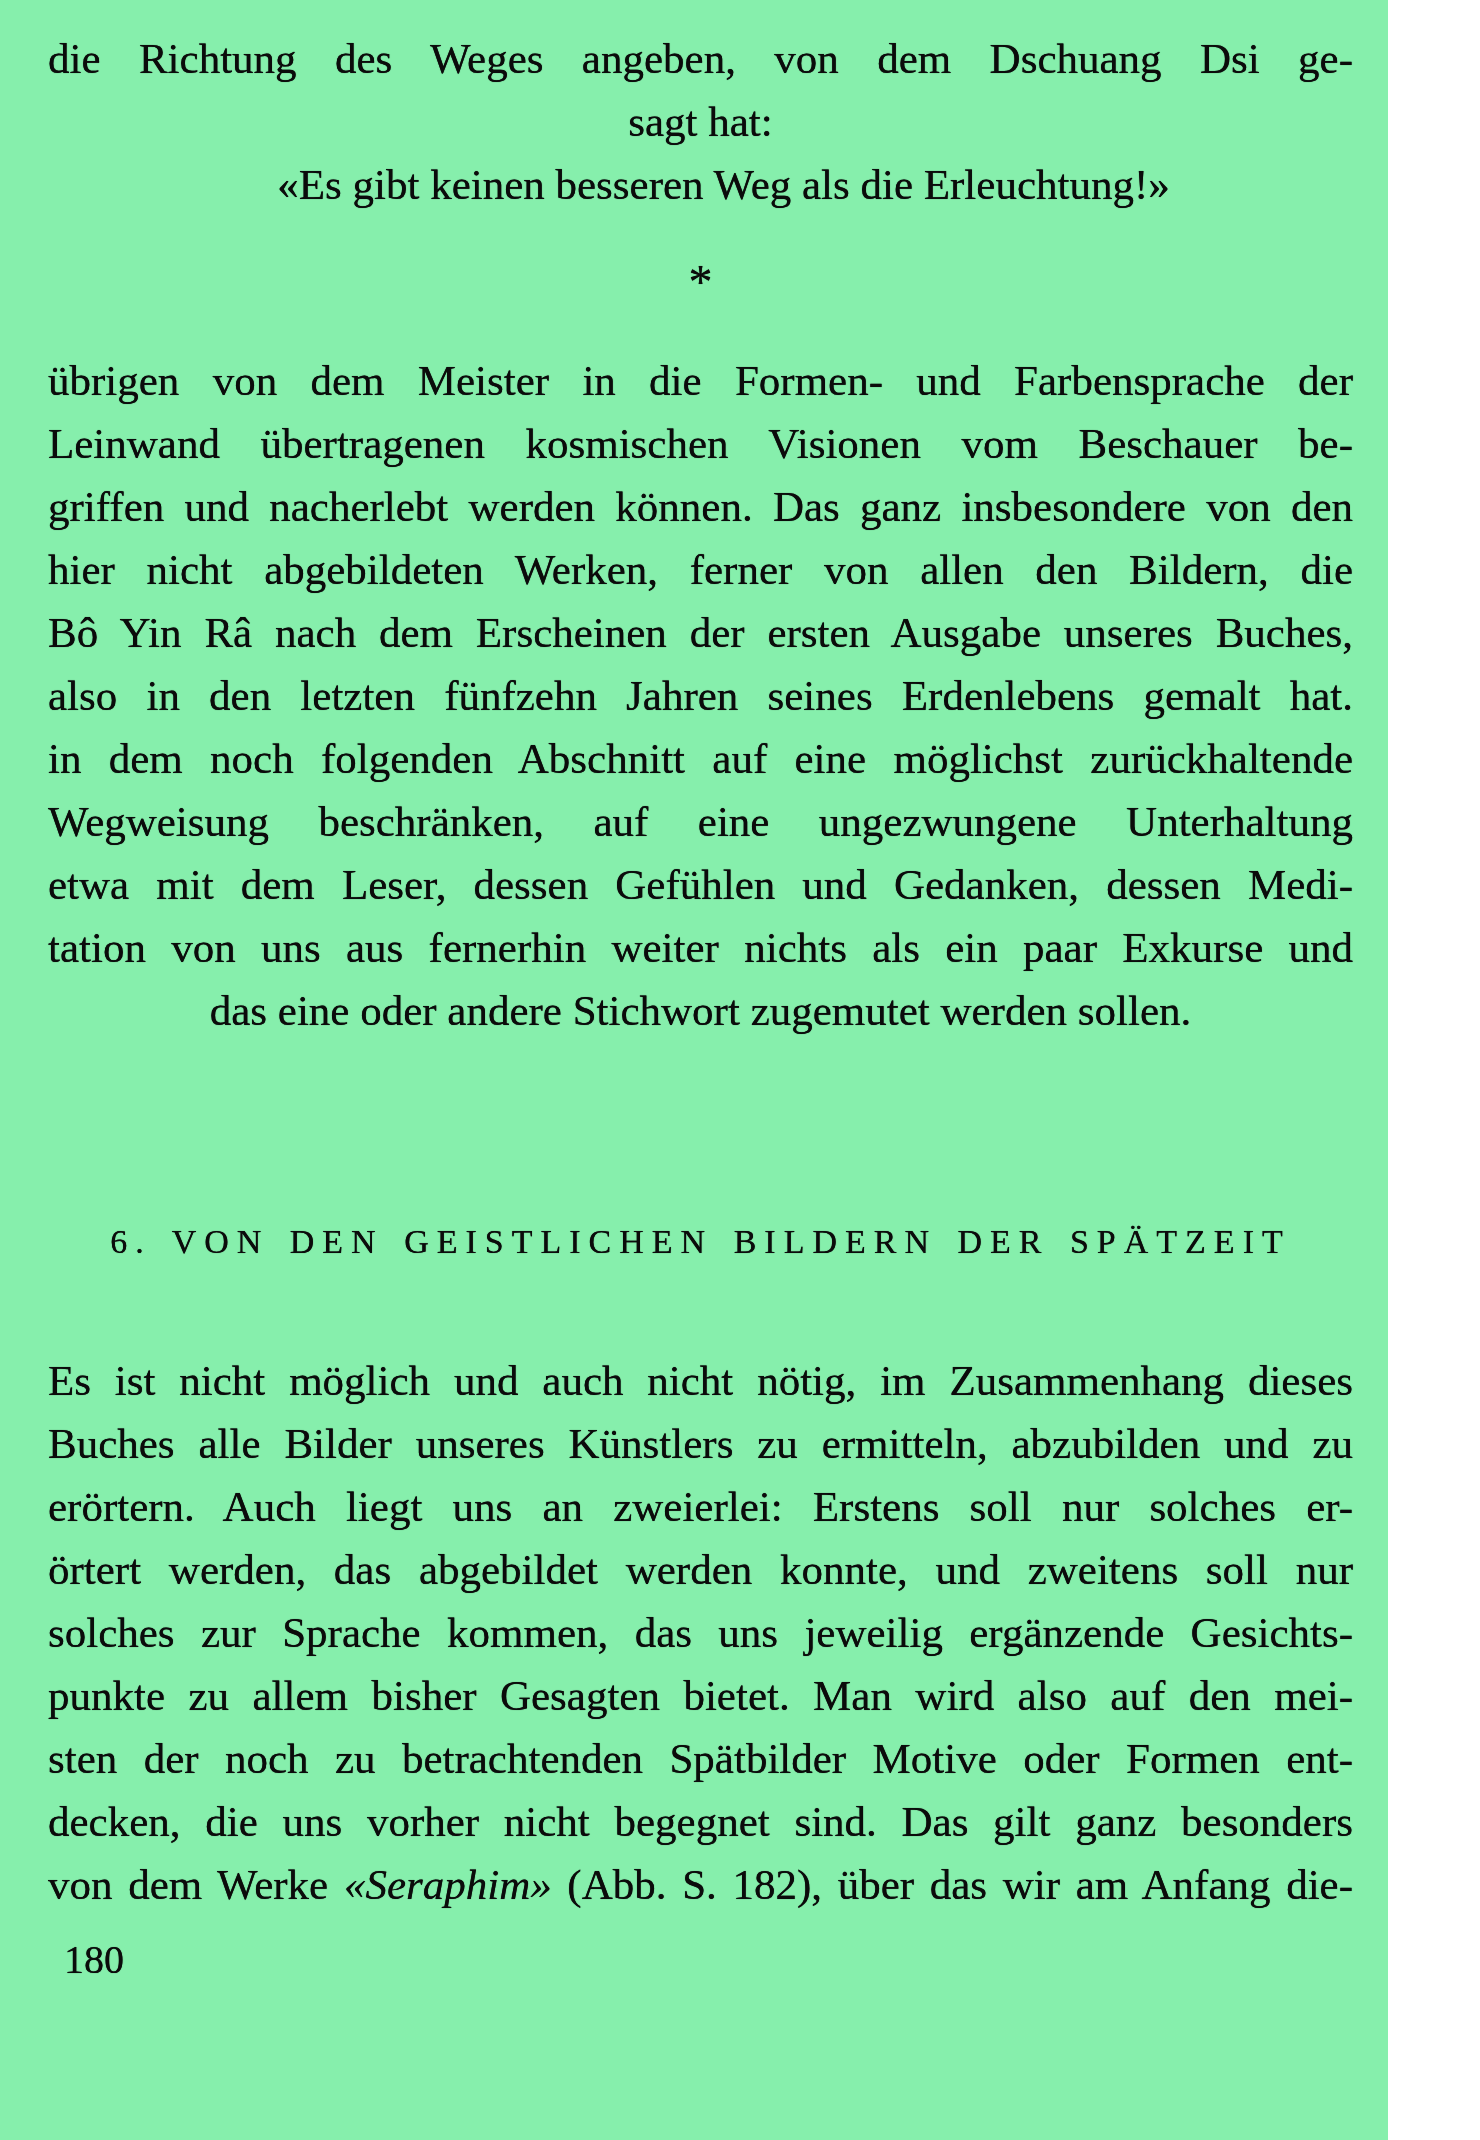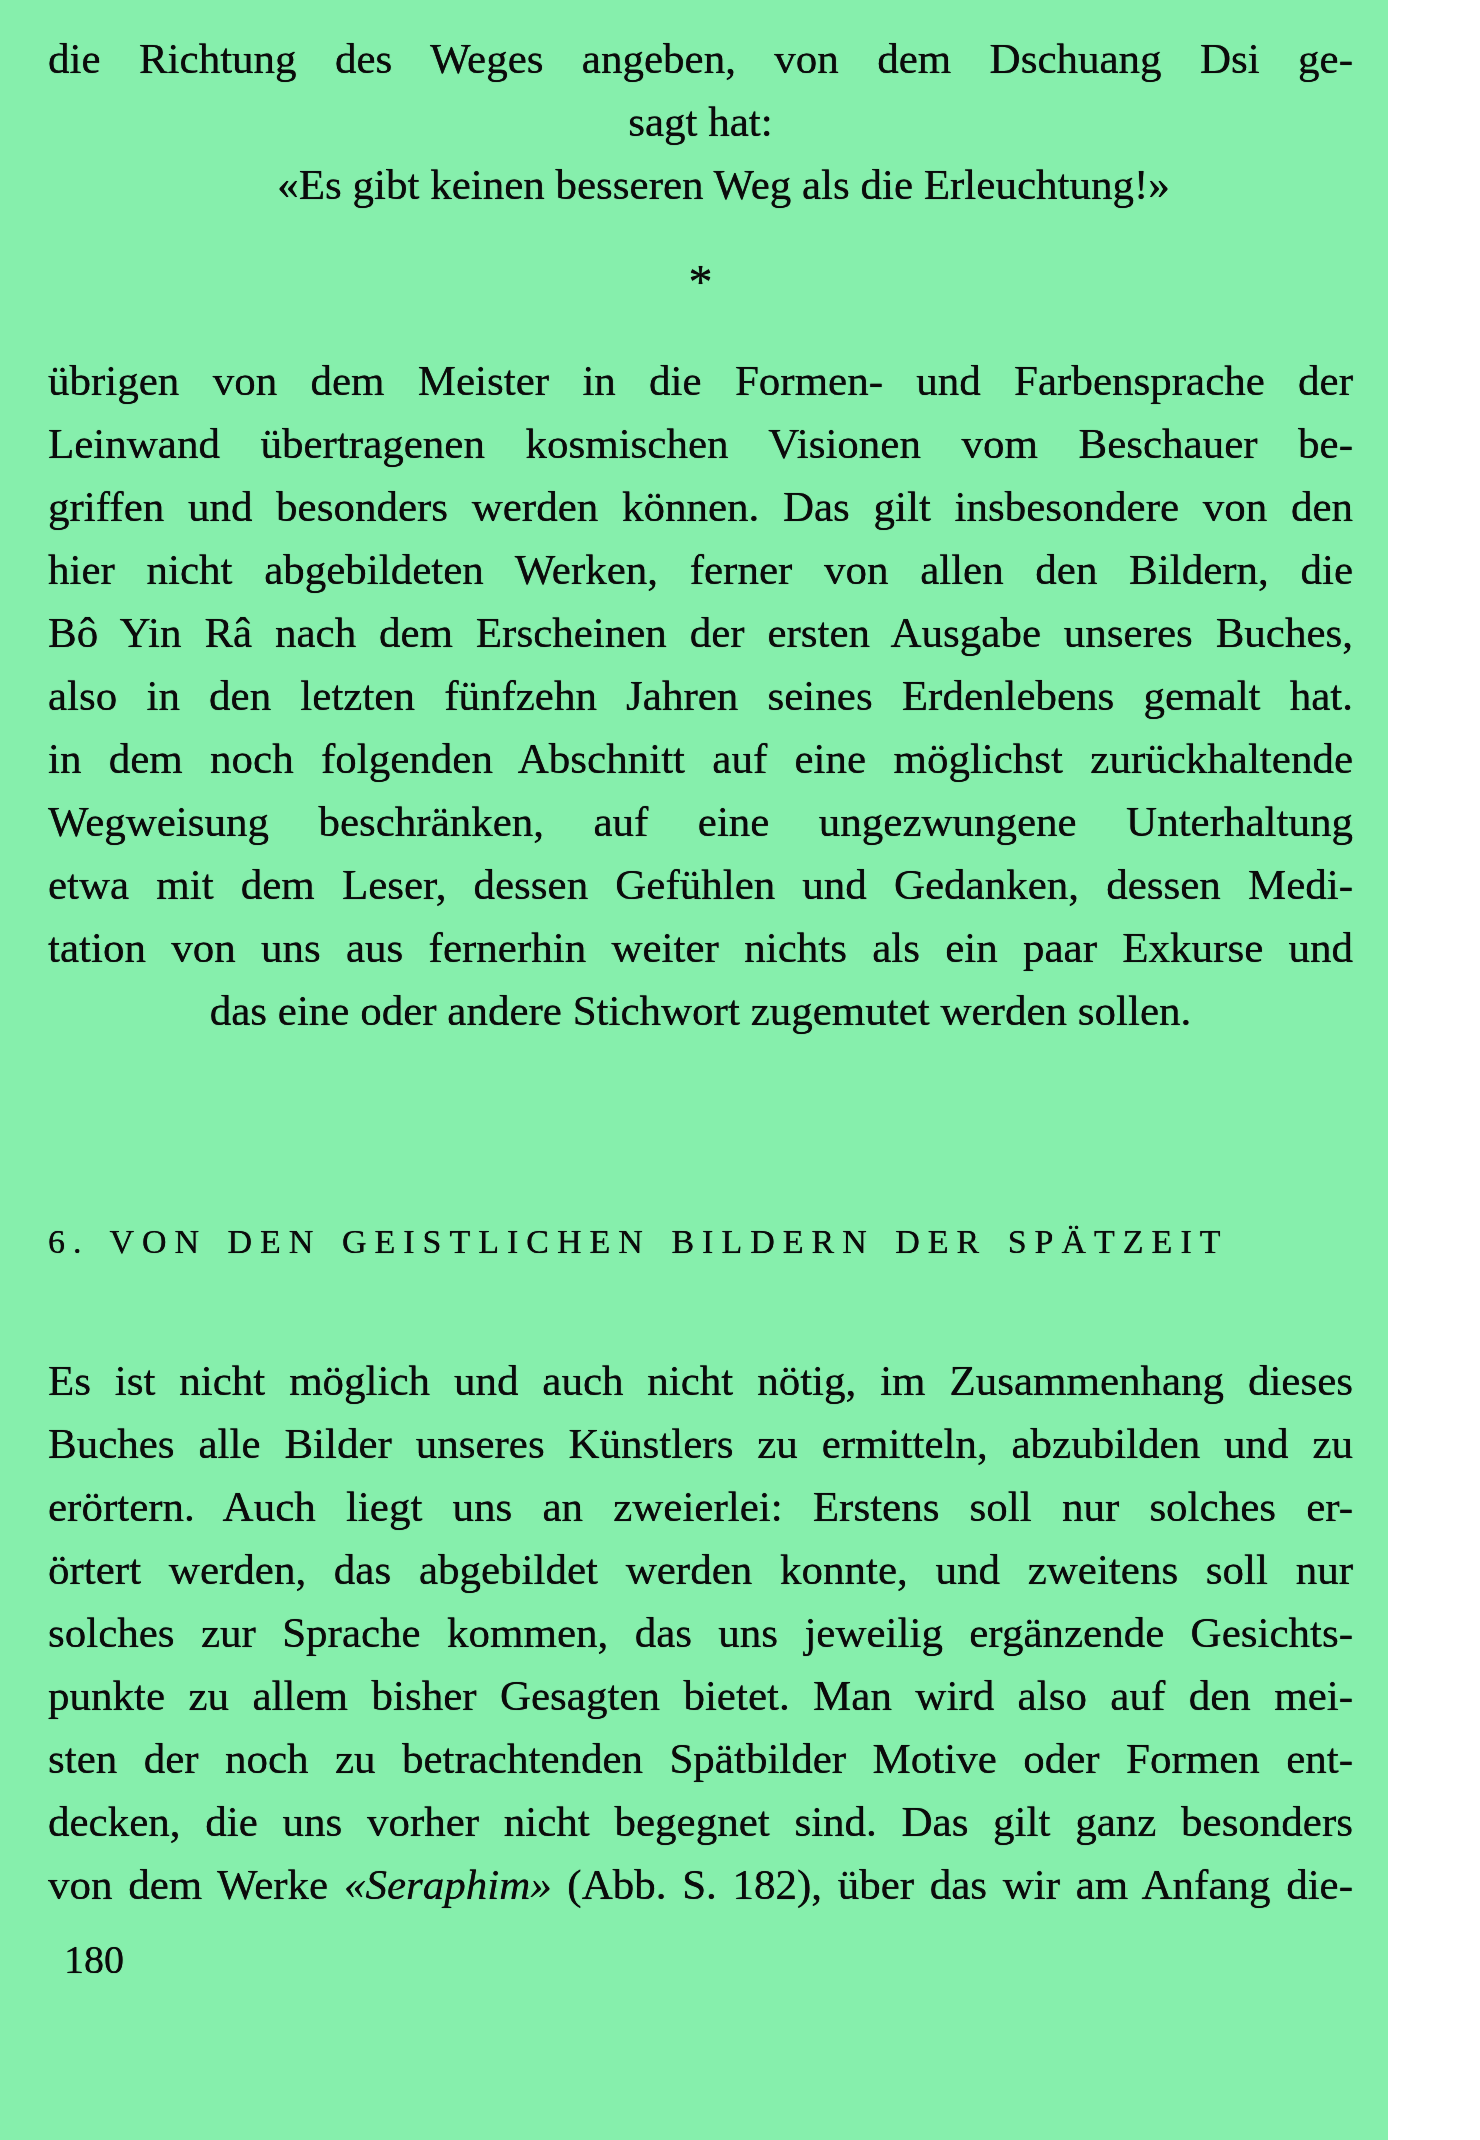--- a/index.html
+++ b/index.html
@@ -43,20 +43,21 @@
     line-height: 63px;
   }
   .para-1 {
     margin-top: 36px;
   }
   .heading {
     margin: 168px 0 0 0;
     font-size: 34px;
     line-height: 63px;
     font-weight: normal;
+    text-align: center;
     letter-spacing: 8px;
     word-spacing: 4px;
   }
   .para-2 {
     margin-top: 76px;
   }
   .page-number {
     margin-top: 12px;
     padding-left: 16px;
     font-size: 40px;
@@ -72,21 +73,21 @@
       <div class="line just"><span>die Richtung des Weges angeben, von dem Dschuang Dsi ge-</span></div>
       <div class="line"><span>sagt hat:</span></div>
       <div class="line indent"><span>«Es gibt keinen besseren Weg als die Erleuchtung!»</span></div>
     </section>
 
   <div class="separator">*</div>
 
   <section class="block para-1">
       <div class="line just"><span>übrigen von dem Meister in die Formen- und Farbensprache der</span></div>
       <div class="line just"><span>Leinwand übertragenen kosmischen Visionen vom Beschauer be-</span></div>
-      <div class="line just"><span>griffen und besonders werden können. Das gilt insbesondere von den</span></div>
+      <div class="line just"><span>griffen und nacherlebt werden können. Das ganz insbesondere von den</span></div>
       <div class="line just"><span>hier nicht abgebildeten Werken, ferner von allen den Bildern, die</span></div>
       <div class="line just"><span>Bô Yin Râ nach dem Erscheinen der ersten Ausgabe unseres Buches,</span></div>
       <div class="line just"><span>also in den letzten fünfzehn Jahren seines Erdenlebens gemalt hat.</span></div>
       <div class="line just"><span>in dem noch folgenden Abschnitt auf eine möglichst zurückhaltende</span></div>
       <div class="line just"><span>Wegweisung beschränken, auf eine ungezwungene Unterhaltung</span></div>
       <div class="line just"><span>etwa mit dem Leser, dessen Gefühlen und Gedanken, dessen Medi-</span></div>
       <div class="line just"><span>tation von uns aus fernerhin weiter nichts als ein paar Exkurse und</span></div>
       <div class="line"><span>das eine oder andere Stichwort zugemutet werden sollen.</span></div>
     </section>
 

